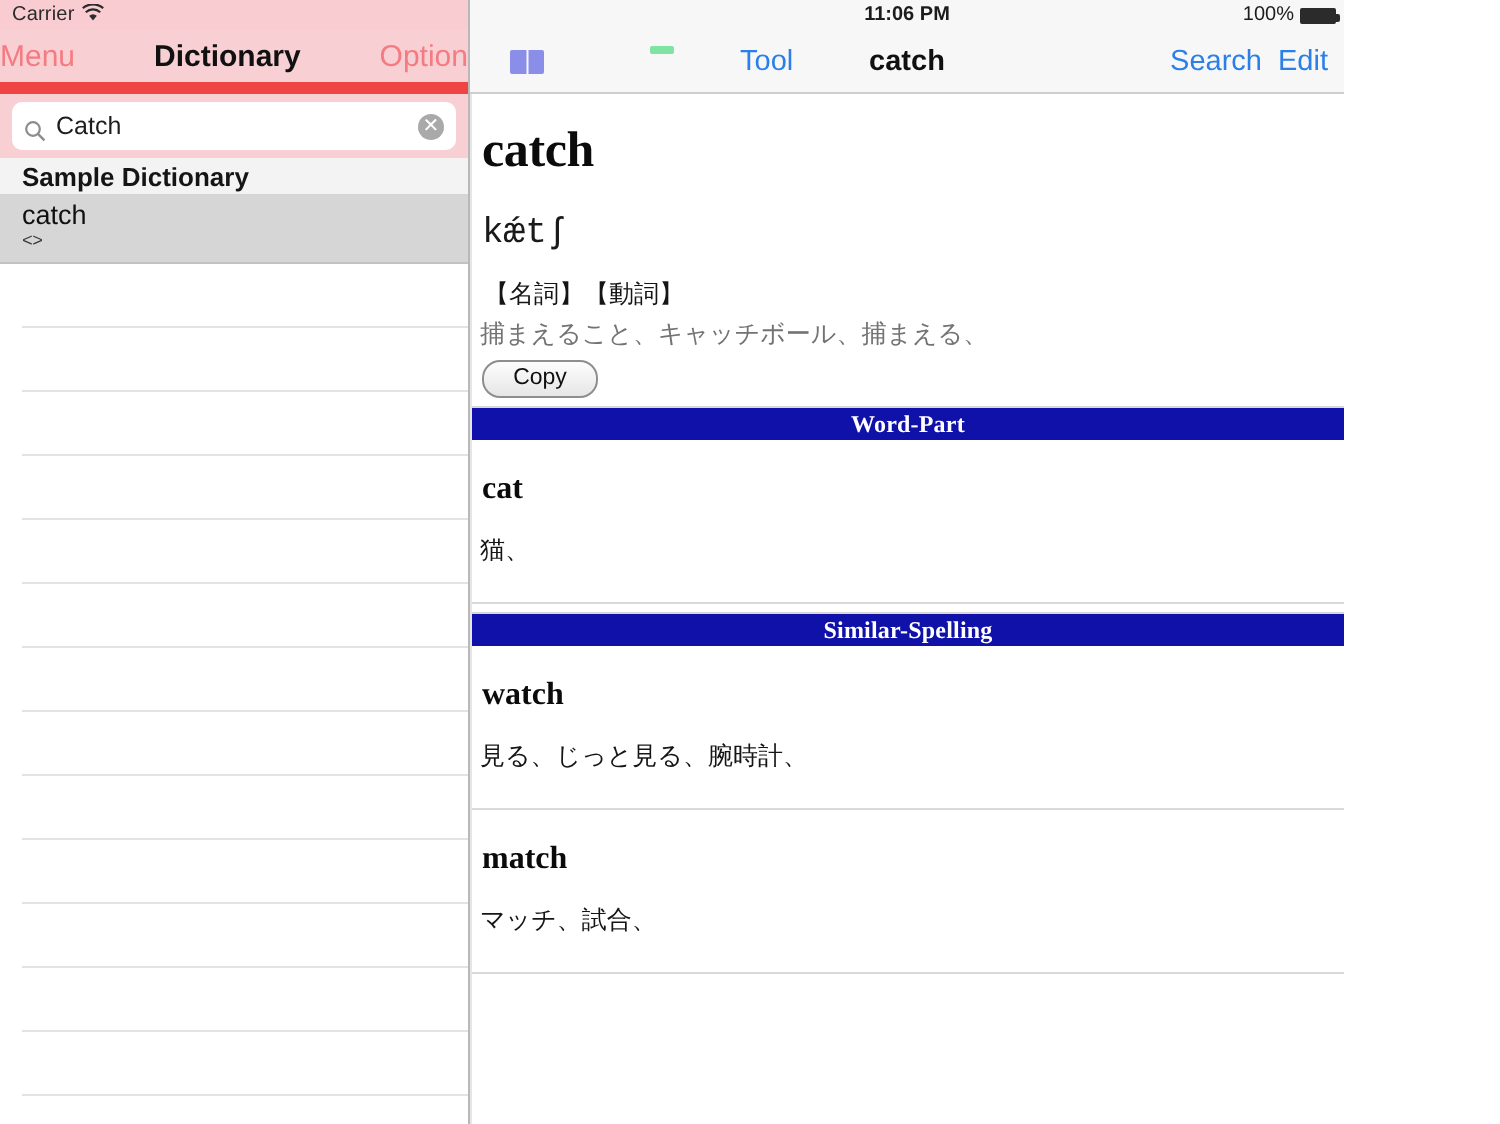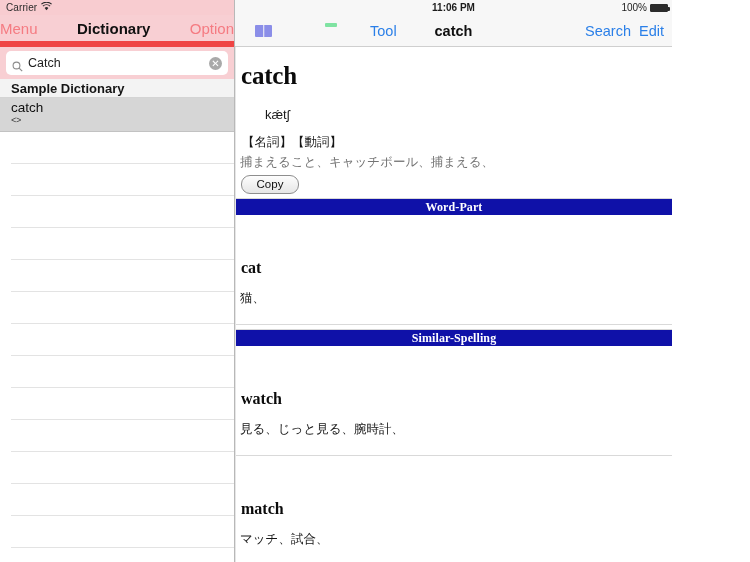--- a/index.html
+++ b/index.html
@@ -263,25 +263,24 @@
   .headword {
     font-family: "Liberation Serif", serif;
     font-size: 25px;
     font-weight: bold;
     color: #0b0b0b;
     padding: 14px 0 0 5px;
     line-height: 30px;
     letter-spacing: -0.2px;
   }
   .phonetic {
-    font-family: Liberation Sans, sans-serif;
-    font-size: 13px;
+    font-family: Liberation Mono, monospace;
+    font-size: 18px;
     color: #1a1a1a;
     padding: 16px 0 0 5px;
-    margin-left: 24px;
   }
   .pos-line {
     font-size: 12.5px;
     color: #151515;
     padding: 12px 0 0 6px;
     font-family: "DejaVu Sans", sans-serif;
   }
   .meaning-line {
     font-size: 12.5px;
     color: #737373;
@@ -307,21 +306,21 @@
     background: #0f11a8;
     border-top: 1px solid #d8d8d8;
     color: #ffffff;
     font-family: "Liberation Serif", serif;
     font-weight: bold;
     font-size: 12px;
     text-align: center;
     line-height: 17px;
     letter-spacing: 0.1px;
   }
-  .entry-block { position: relative; margin-top: 28px; }
+  .entry-block { position: relative; }
   .entry-word {
     font-family: "Liberation Serif", serif;
     font-size: 16px;
     font-weight: bold;
     color: #0b0b0b;
     padding: 16px 0 0 5px;
   }
   .entry-def {
     font-size: 12.5px;
     color: #151515;

